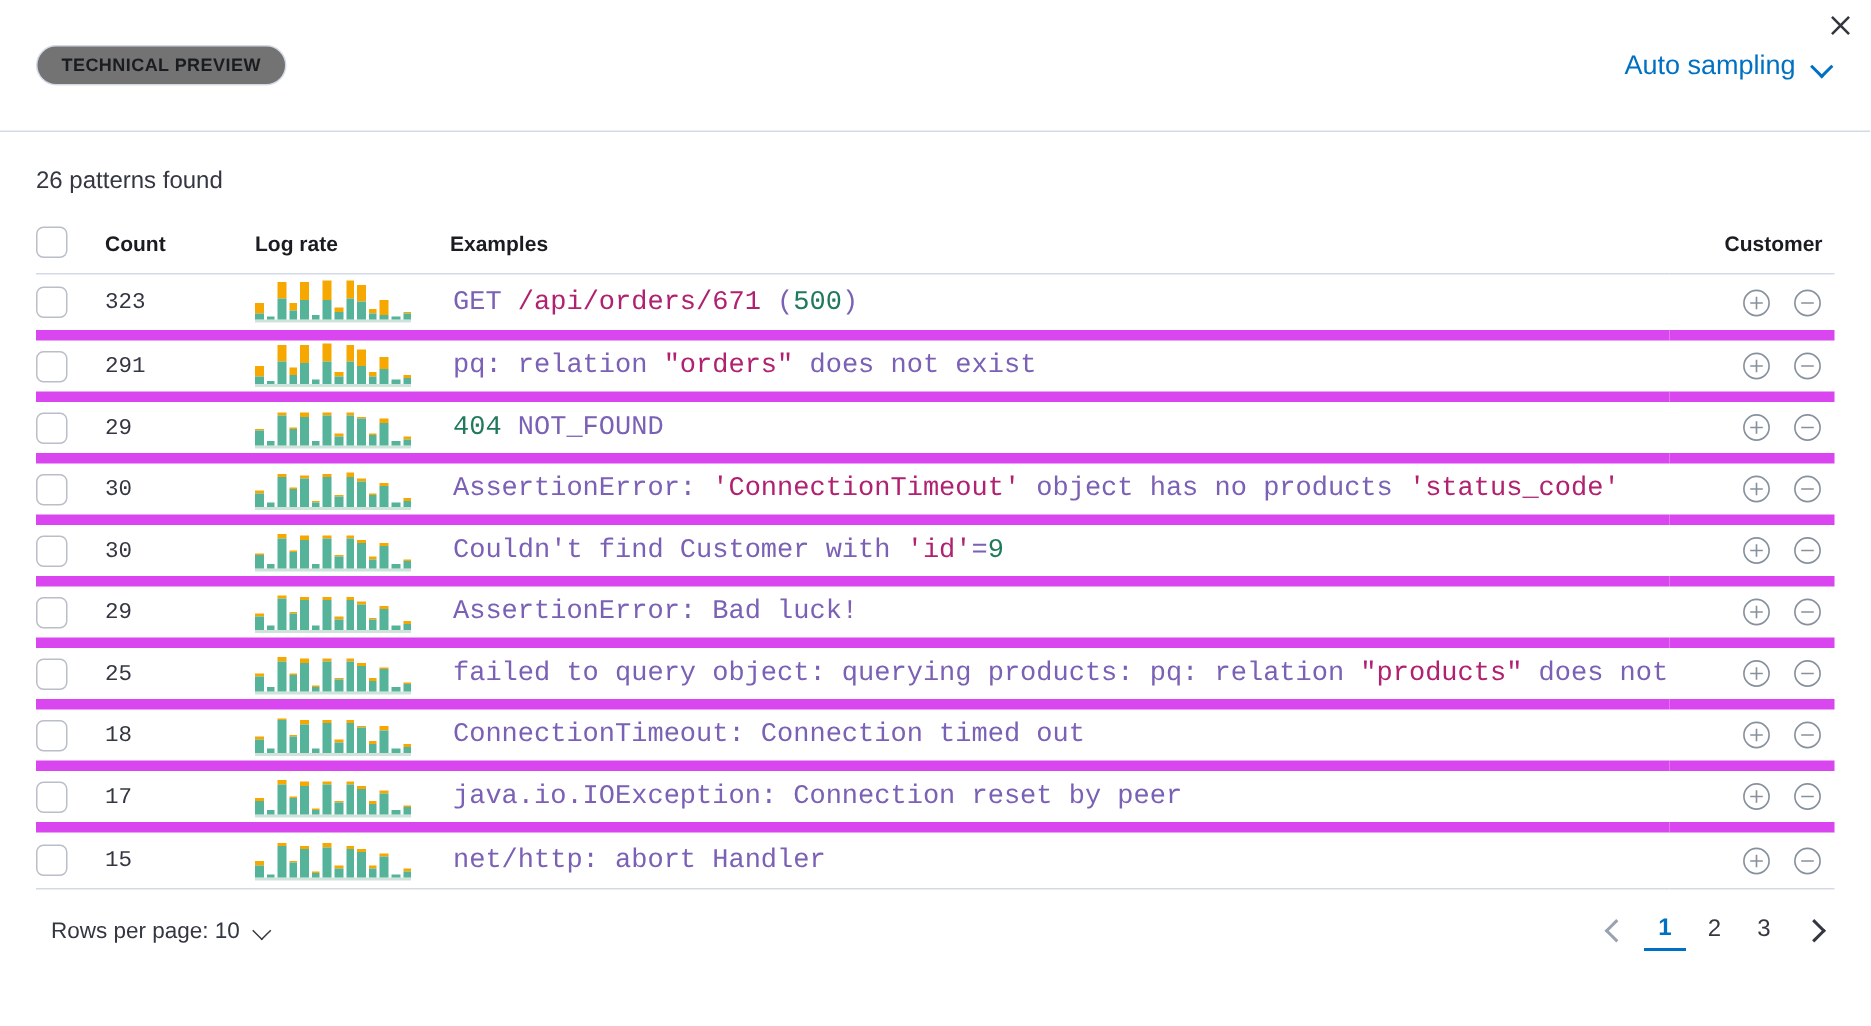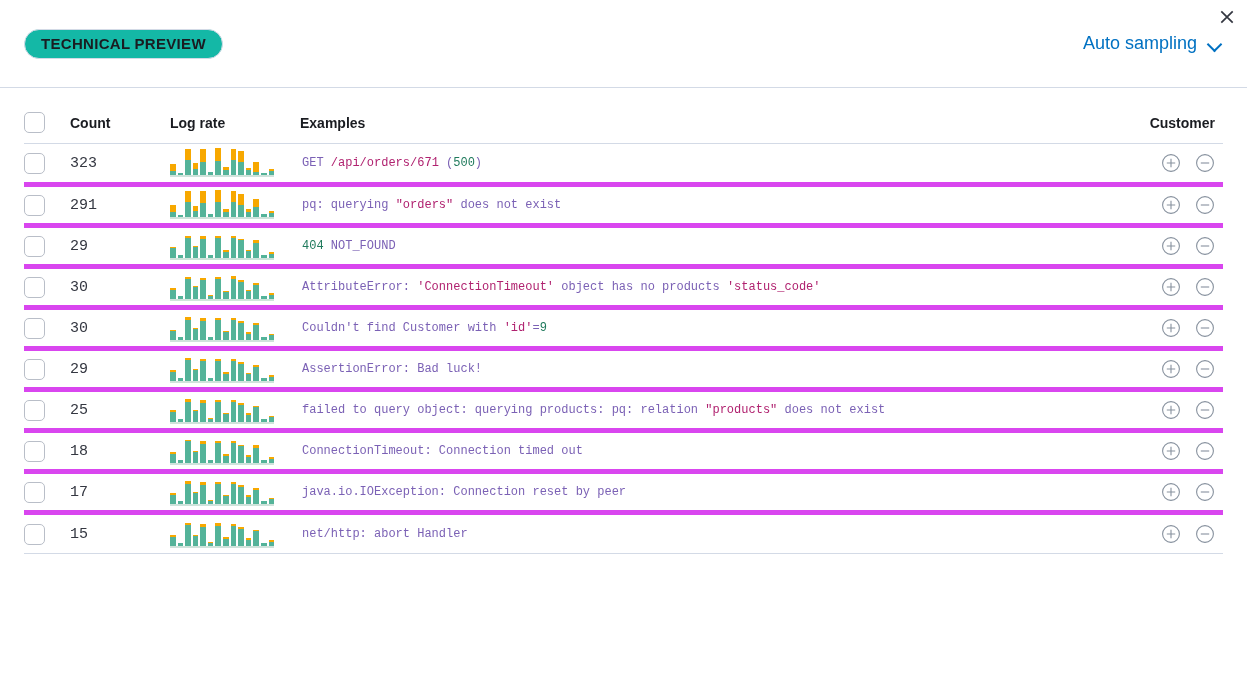--- a/index.html
+++ b/index.html
@@ -31,26 +31,26 @@
     font-size: 31px;
     font-weight: bold;
     letter-spacing: -0.5px;
     color: #1a1c21;
     white-space: nowrap;
   }
   .badge-preview {
     border: 1px solid #d3dae6;
     border-radius: 16px;
     padding: 6px 16px 7px 16px;
-    font-size: 15px;
+    font-size: 12px;
     font-weight: bold;
     letter-spacing: 0.3px;
     color: #1a1c21;
     white-space: nowrap;
-    background: #14b8a6;
+    background: #737373;
     line-height: 1;
   }
   .header-right {
     margin-left: auto;
     display: flex;
     align-items: center;
   }
   .sampling-control {
     display: flex;
     align-items: center;
@@ -117,21 +117,21 @@
     font-size: 14px;
     font-weight: bold;
     color: #1a1c21;
     padding: 0 0 10px 0;
     border-bottom: 1px solid #d3dae6;
     vertical-align: middle;
   }
   thead th.th-actions { text-align: right; padding-right: 8px; }
 
   tbody td {
-    border-bottom: 5px solid #d946ef;
+    border-bottom: 7px solid #d946ef;
     height: 41px;
     padding: 0;
     vertical-align: middle;
   }
   tbody tr:last-child td { border-bottom: 1px solid #d3dae6; }
 
   .checkbox {
     width: 21px;
     height: 21px;
     border: 1px solid #b9bec8;
@@ -162,21 +162,21 @@
     flex-direction: column;
     justify-content: flex-end;
     min-width: 0;
   }
   .seg-orange { background: #f7a800; width: 100%; }
   .seg-teal   { background: #54b399; width: 100%; }
 
   
   .cell-example {
     font-family: "Liberation Mono", monospace;
-    font-size: 12px;
+    font-size: 18px;
     white-space: nowrap;
     overflow: hidden;
     padding-left: 2px;
   }
   .tk-str     { color: #b0216f; }
   .tk-num     { color: #1f7a5c; }
   .tk-kw      { color: #7b61b5; }
 
   
   .cell-actions {
@@ -263,20 +263,21 @@
       </div>
     </div>
     <div class="close-btn">
       <svg width="16" height="16" viewBox="0 0 16 16" aria-hidden="true">
         <path d="M2.3 2.3 L13.7 13.7 M13.7 2.3 L2.3 13.7" stroke="#343741" stroke-width="1.7" fill="none"></path>
       </svg>
     </div>
   </div>
 
   <div class="flyout-body">
+    <div class="patterns-found">26 patterns found</div>
 
     <table class="patterns-table">
       <colgroup>
         <col class="col-check">
           <col class="col-count">
           <col class="col-lograte">
           <col class="col-examples">
           <col class="col-actions">
       </colgroup>
       <thead>
@@ -417,21 +418,21 @@
                 </div>
                 <div class="spark-bar">
                   <div class="seg-teal" style="height: 2.16px;"></div>
                 </div>
                 <div class="spark-bar">
                   <div class="seg-orange" style="height: 2.16px;"></div>
                   <div class="seg-teal" style="height: 3.24px;"></div>
                 </div>
               </div>
             </td>
-            <td class="cell-example"><span class="tk-kw">pq: querying </span><span class="tk-str">"orders"</span><span class="tk-kw"> does not exist</span></td>
+            <td class="cell-example"><span class="tk-kw">pq: relation </span><span class="tk-str">"orders"</span><span class="tk-kw"> does not exist</span></td>
             <td class="cell-actions"><span class="action-icon"><svg width="20" height="20" viewBox="0 0 20 20">
                   <circle cx="10" cy="10" r="8.4" fill="none" stroke="#87919e" stroke-width="1.1"></circle>
                   <path d="M5.8 10 H14.2 M10 5.8 V14.2" stroke="#87919e" stroke-width="1.1" fill="none"></path>
                 </svg></span><span class="action-icon"><svg width="20" height="20" viewBox="0 0 20 20">
                   <circle cx="10" cy="10" r="8.4" fill="none" stroke="#87919e" stroke-width="1.1"></circle>
                   <path d="M5.8 10 H14.2" stroke="#87919e" stroke-width="1.1" fill="none"></path>
                 </svg></span></td>
           </tr>
           <tr>
             <td>
@@ -560,21 +561,21 @@
                 </div>
                 <div class="spark-bar">
                   <div class="seg-teal" style="height: 2.16px;"></div>
                 </div>
                 <div class="spark-bar">
                   <div class="seg-orange" style="height: 1.62px;"></div>
                   <div class="seg-teal" style="height: 3.78px;"></div>
                 </div>
               </div>
             </td>
-            <td class="cell-example"><span class="tk-kw">AttributeError: </span><span class="tk-str">'ConnectionTimeout'</span><span class="tk-kw"> object has no products </span><span class="tk-str">'status_code'</span></td>
+            <td class="cell-example"><span class="tk-kw">AssertionError: </span><span class="tk-str">'ConnectionTimeout'</span><span class="tk-kw"> object has no products </span><span class="tk-str">'status_code'</span></td>
             <td class="cell-actions"><span class="action-icon"><svg width="20" height="20" viewBox="0 0 20 20">
                   <circle cx="10" cy="10" r="8.4" fill="none" stroke="#87919e" stroke-width="1.1"></circle>
                   <path d="M5.8 10 H14.2 M10 5.8 V14.2" stroke="#87919e" stroke-width="1.1" fill="none"></path>
                 </svg></span><span class="action-icon"><svg width="20" height="20" viewBox="0 0 20 20">
                   <circle cx="10" cy="10" r="8.4" fill="none" stroke="#87919e" stroke-width="1.1"></circle>
                   <path d="M5.8 10 H14.2" stroke="#87919e" stroke-width="1.1" fill="none"></path>
                 </svg></span></td>
           </tr>
           <tr>
             <td>
@@ -1002,14 +1003,31 @@
                   <path d="M5.8 10 H14.2 M10 5.8 V14.2" stroke="#87919e" stroke-width="1.1" fill="none"></path>
                 </svg></span><span class="action-icon"><svg width="20" height="20" viewBox="0 0 20 20">
                   <circle cx="10" cy="10" r="8.4" fill="none" stroke="#87919e" stroke-width="1.1"></circle>
                   <path d="M5.8 10 H14.2" stroke="#87919e" stroke-width="1.1" fill="none"></path>
                 </svg></span></td>
           </tr>
         </tbody>
     </table>
   </div>
 
+  <div class="flyout-footer">
+    <div class="rows-per-page">
+      <span>Rows per page: 10</span>
+      <span class="chevron-dn"></span>
+    </div>
+    <div class="pagination" id="pagination">
+        <div class="page-arrow">
+          <span class="arrow-glyph arrow-left"></span>
+        </div>
+        <div class="page-num active">1</div>
+        <div class="page-num">2</div>
+        <div class="page-num">3</div>
+        <div class="page-arrow enabled">
+          <span class="arrow-glyph arrow-right"></span>
+        </div>
+      </div>
+  </div>
 
 </div>
 
 </body></html>

